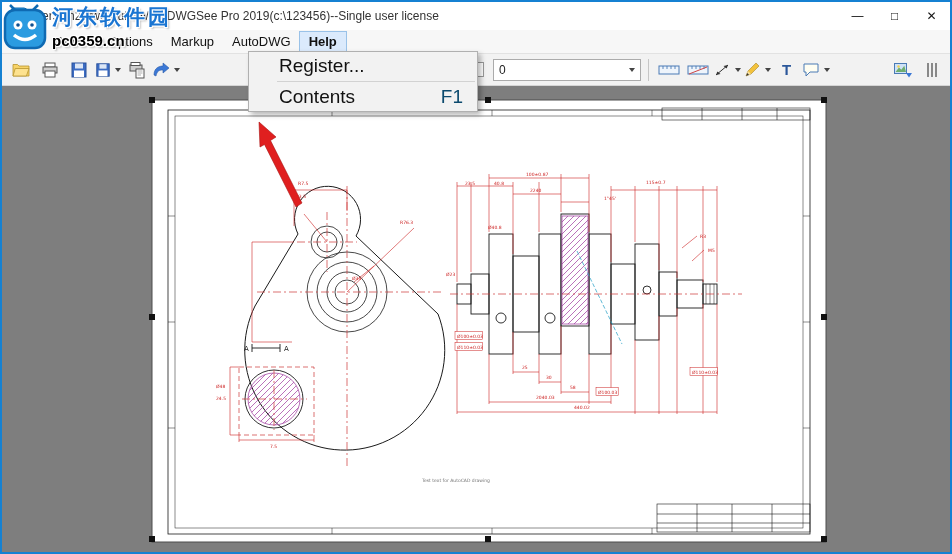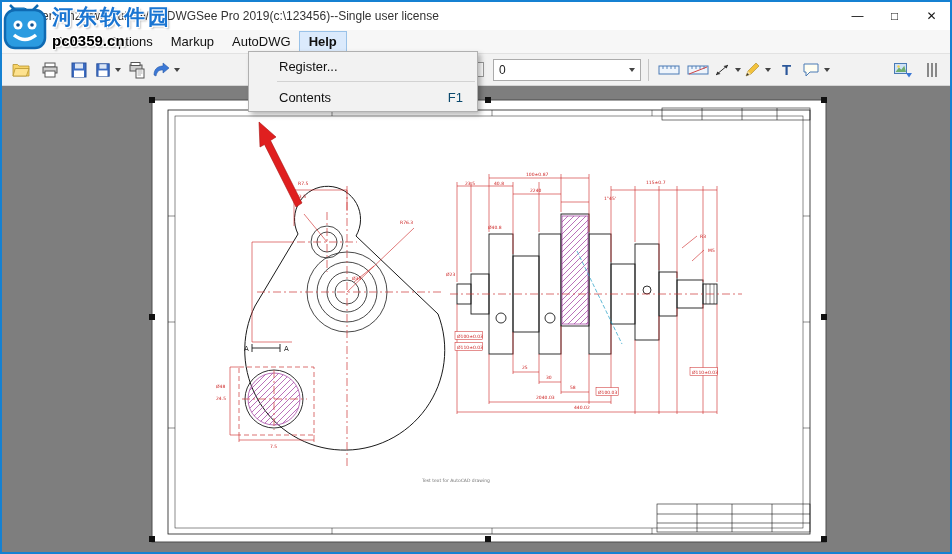--- a/index.html
+++ b/index.html
@@ -30,21 +30,21 @@
 
   
   .canvas { flex:1; position:relative; background:#7e7e7e; overflow:hidden; }
   .canvas svg.cad { position:absolute; left:0; top:0; }
   .dim-red   { fill:#cc2222; font-size:4.5px; font-family:"DejaVu Sans",sans-serif; }
   .dim-black { fill:#1a1a1a; font-size:7px;  font-family:"DejaVu Sans",sans-serif; }
   .dim-gray  { fill:#777;    font-size:4.5px; font-family:"DejaVu Sans",sans-serif; }
 
   
   .dropdown { position:absolute; left:248px; top:51px; width:230px; background:#f2f2f2; border:1px solid #b0b0b0; box-shadow:3px 3px 5px rgba(0,0,0,.28); z-index:50; padding:2px 0; }
-  .dd-item { height:24px; display:flex; align-items:center; justify-content:space-between; padding:0 14px 0 30px; font-size:13px; color:#111; }
+  .dd-item { height:24px; display:flex; align-items:center; justify-content:space-between; padding:0 14px 0 30px; font-size:19px; color:#111; }
   .dd-sep { height:1px; background:#d2d2d2; margin:3px 2px 3px 28px; }
   .dd-shortcut { color:#0c4a6e; }
 
   
   .watermark { position:absolute; left:2px; top:3px; z-index:90; display:flex; align-items:flex-start; pointer-events:none; }
   .wm-text { margin-left:4px; }
   .wm-line1 { font-size:21px; font-weight:bold; letter-spacing:3px; color:#1a75d2;
     text-shadow:-1px -1px 0 #fff,1px -1px 0 #fff,-1px 1px 0 #fff,1px 1px 0 #fff,2px 2px 2px rgba(0,0,0,.25); }
   .wm-line2 { font-size:15px; font-weight:bold; color:#000000; margin-top:1px;
     text-shadow:-1px -1px 0 #fff,1px -1px 0 #fff,-1px 1px 0 #fff,1px 1px 0 #fff,2px 2px 2px rgba(0,0,0,.25); }

